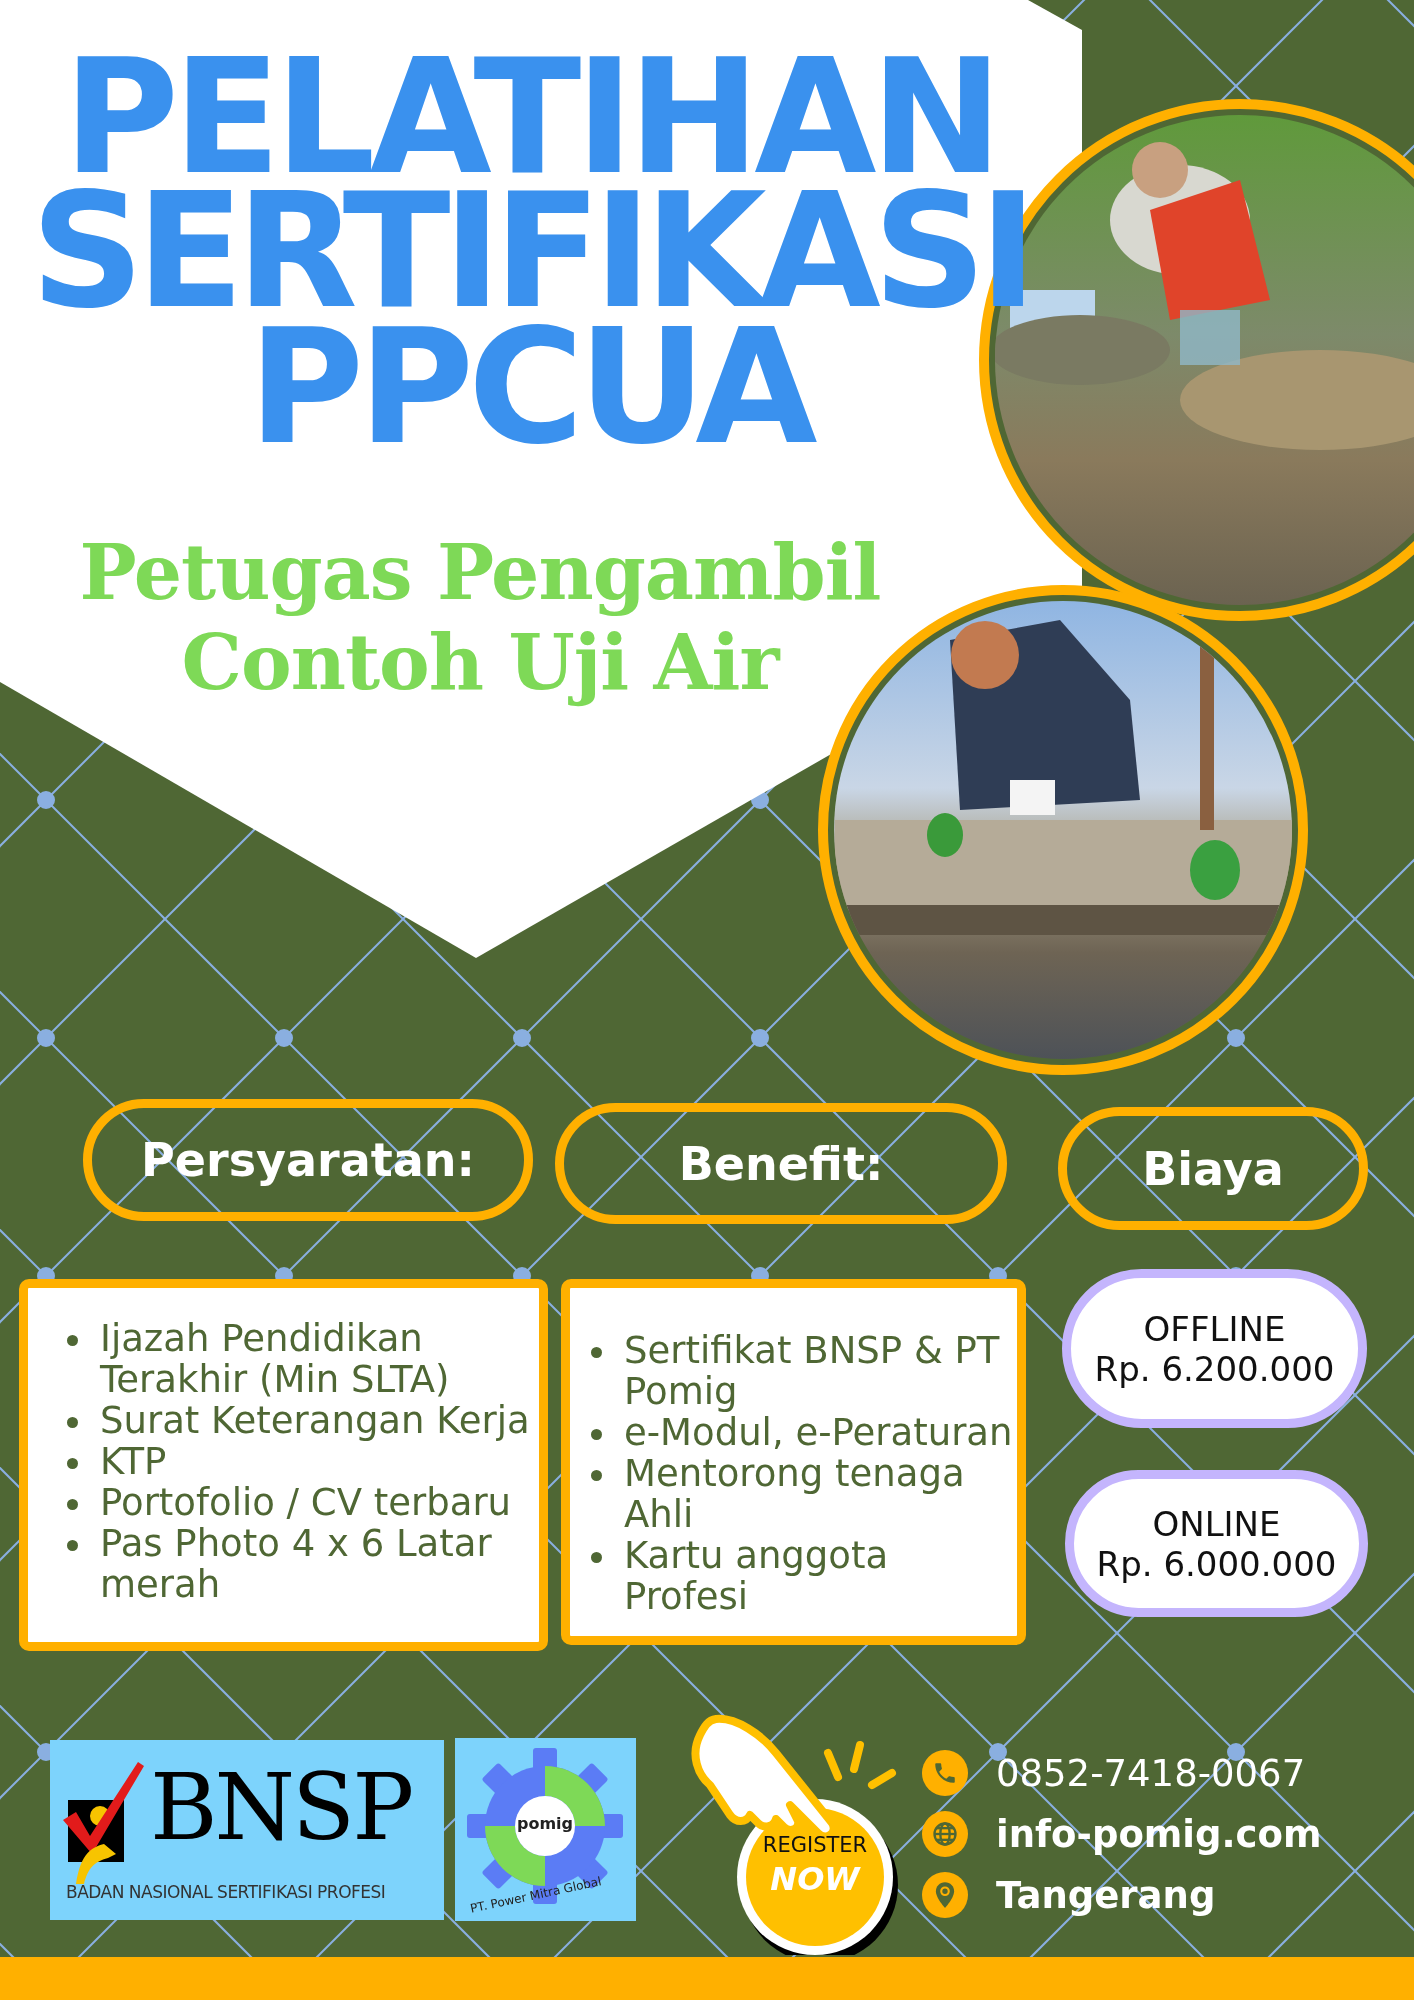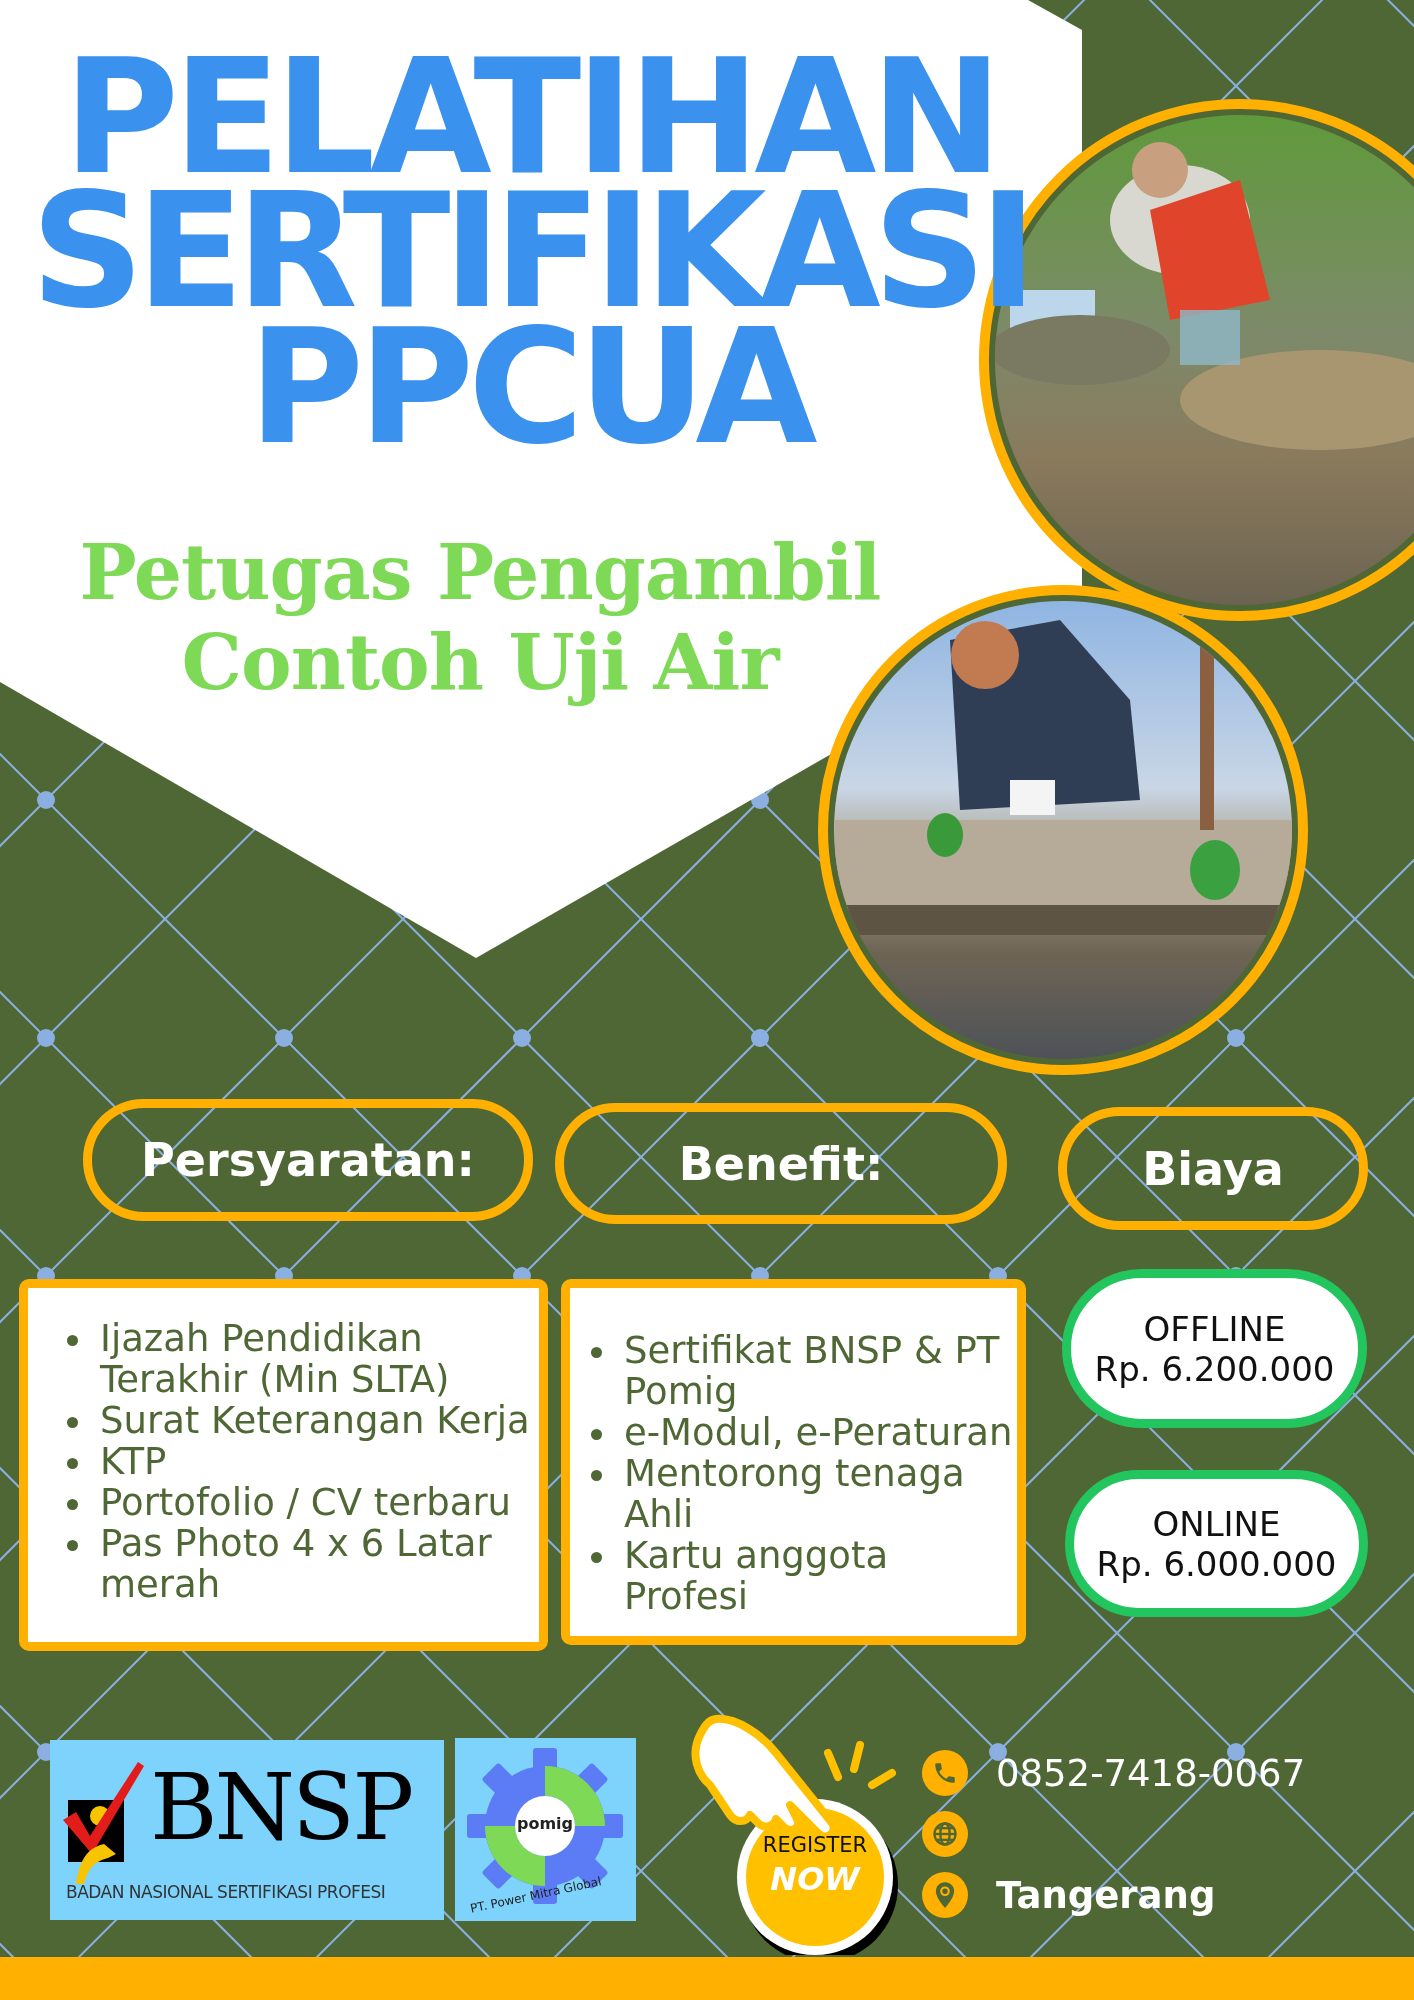--- a/index.html
+++ b/index.html
@@ -5,21 +5,21 @@
   html,body{margin:0;padding:0;}
   body{width:1414px;height:2000px;position:relative;overflow:hidden;background:#4f6734;font-family:"DejaVu Sans",sans-serif;}
   .abs{position:absolute;}
   #bg-svg{position:absolute;left:0;top:0;}
   .title{position:absolute;left:0;width:1060px;text-align:center;color:#3a91ee;font-family:"DejaVu Sans",sans-serif;font-weight:bold;letter-spacing:-6px;line-height:1;white-space:nowrap;}
   .subtitle{position:absolute;left:0;width:960px;text-align:center;color:#7ed957;font-family:"DejaVu Serif",serif;font-weight:bold;font-size:76px;line-height:1;letter-spacing:-1px;white-space:nowrap;}
   .pill{position:absolute;border:9px solid #ffb000;border-radius:70px;box-sizing:border-box;display:flex;align-items:center;justify-content:center;color:#fff;font-weight:bold;font-size:46px;}
   .card{position:absolute;background:#fff;border:9px solid #ffb000;border-radius:10px;box-sizing:border-box;}
   .card ul{margin:0;padding:0 0 0 68px;color:#4f6734;font-size:37px;line-height:41px;}
   .card li{margin:0;padding-left:4px;}
-  .price{position:absolute;background:#fff;border:9px solid #22c55e;border-radius:80px;box-sizing:border-box;display:flex;flex-direction:column;align-items:center;justify-content:center;color:#111;font-size:34px;line-height:40px;}
+  .price{position:absolute;background:#fff;border:9px solid #c4b5fd;border-radius:80px;box-sizing:border-box;display:flex;flex-direction:column;align-items:center;justify-content:center;color:#111;font-size:34px;line-height:40px;}
   .logo-box{position:absolute;background:#7dd3fc;}
   .contact-row{position:absolute;left:922px;display:flex;align-items:center;gap:8px;}
   .contact-icon{width:46px;height:46px;border-radius:50%;background:#ffb000;display:flex;align-items:center;justify-content:center;}
   .contact-text{margin-left:20px;color:#fff;font-size:37px;}
   .bottom-bar{position:absolute;left:0;top:1957px;width:1414px;height:43px;background:#ffb000;}
 </style>
 </head>
 <body>
 
 <svg id="bg-svg" width="1414" height="2000" viewBox="0 0 1414 2000">
@@ -314,20 +314,21 @@
 <div class="contact-row" style="top:1811px;">
   <span class="contact-icon">
     <svg width="28" height="28" viewBox="0 0 24 24" fill="none" stroke="#4f6734" stroke-width="2">
         <circle cx="12" cy="12" r="9"></circle>
         <ellipse cx="12" cy="12" rx="4" ry="9"></ellipse>
         <line x1="3" y1="12" x2="21" y2="12"></line>
         <line x1="5" y1="7" x2="19" y2="7"></line>
         <line x1="5" y1="17" x2="19" y2="17"></line>
       </svg>
   </span>
+  <span class="contact-text" style="font-weight:bold;">info-pomig.com</span>
 </div>
 <div class="contact-row" style="top:1872px;">
   <span class="contact-icon">
     <svg width="26" height="30" viewBox="0 0 24 28">
         <path d="M12 2C7 2 3.5 5.8 3.5 10.5 3.5 17 12 26 12 26s8.5-9 8.5-15.5C20.5 5.8 17 2 12 2z" fill="#4f6734"></path>
         <circle cx="12" cy="10.5" r="3.5" fill="none" stroke="#ffb000" stroke-width="2"></circle>
       </svg>
   </span>
   <span class="contact-text" style="font-weight:bold;">Tangerang</span>
 </div>

